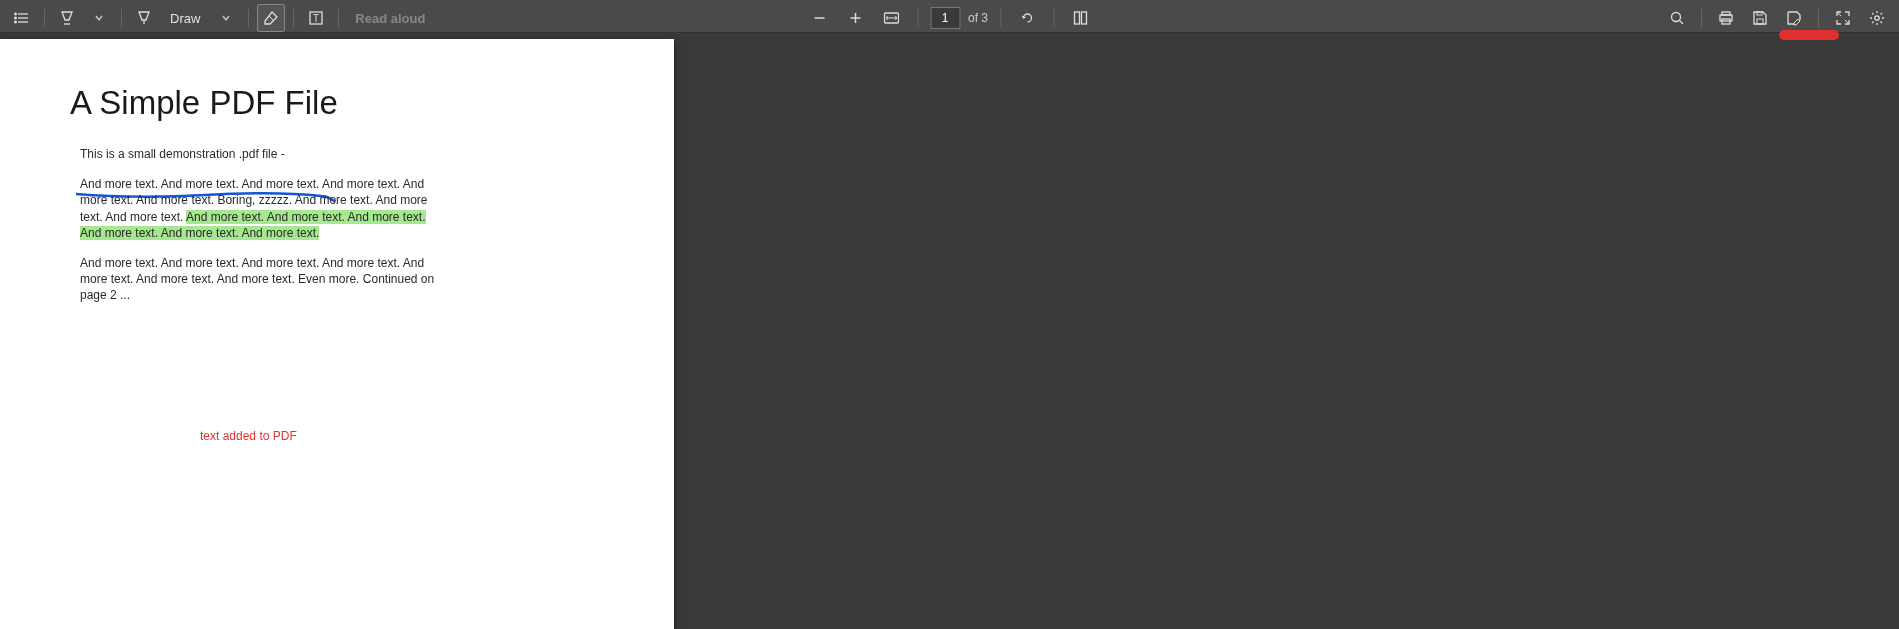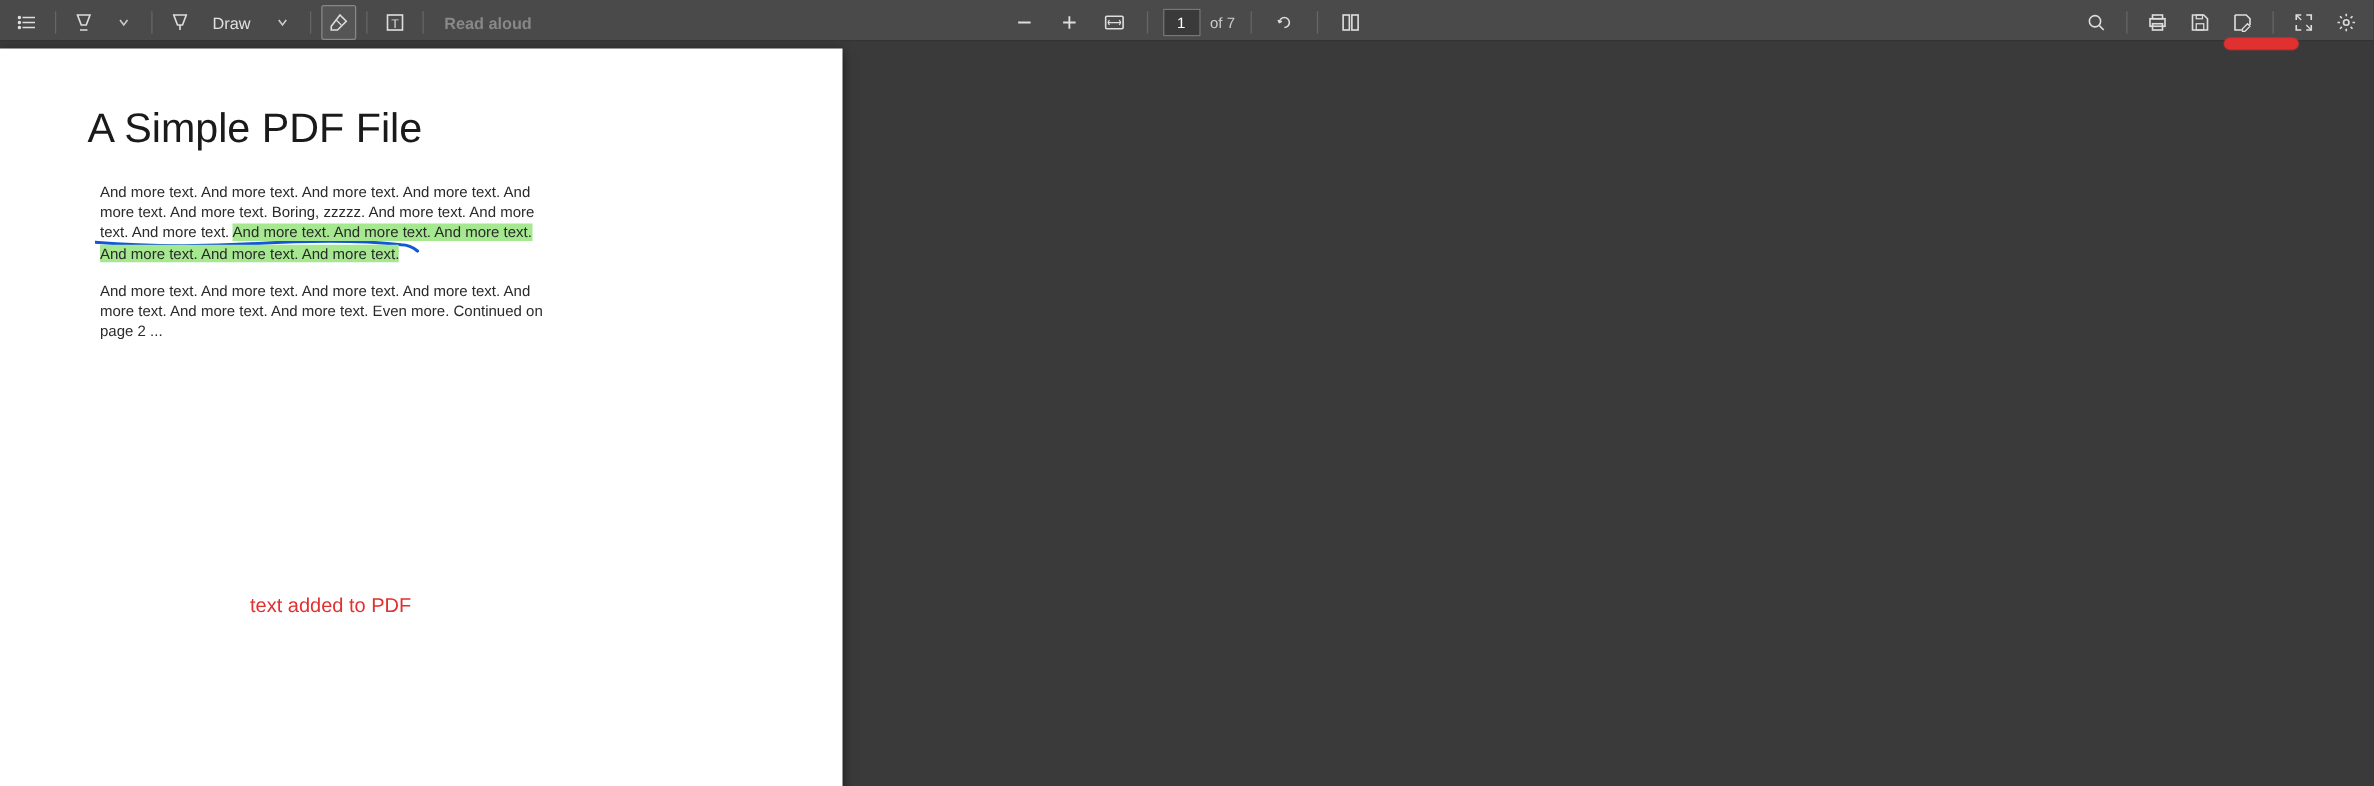--- a/index.html
+++ b/index.html
@@ -84,23 +84,22 @@
     left: 76px;
     top: 152px;
     pointer-events: none;
   }
   .hl { background: #a5e890; }
   .added-text {
     position: absolute;
     left: 200px;
     top: 390px;
     color: #e03030;
-    font-size: 16px;
+    font-size: 12px;
     font-family: Arial, sans-serif;
-    margin-top: 48px;
   }
   .red-mark {
     position: absolute;
     top: 30px;
     right: 60px;
     width: 60px;
     height: 10px;
     background: #e03030;
     border-radius: 5px;
     z-index: 50;
@@ -180,21 +179,21 @@
     </div>
     <div class="tb-btn">
       <svg width="16" height="12" viewBox="0 0 16 12">
           <rect x="1" y="1" width="14" height="10" fill="none" stroke="#ddd" stroke-width="1.3" rx="1"></rect>
           <line x1="3" y1="6" x2="13" y2="6" stroke="#ddd" stroke-width="1"></line>
           <path d="M4 4 L3 6 L4 8 M12 4 L13 6 L12 8" fill="none" stroke="#ddd" stroke-width="1"></path>
         </svg>
     </div>
     <div class="sep"></div>
     <input class="page-input" value="1" style="">
-    <span class="page-total">of 7</span>
+    <span class="page-total">of 3</span>
     <div class="sep"></div>
     <div class="tb-btn">
       <svg width="16" height="16" viewBox="0 0 16 16">
           <path d="M4 8 A4 4 0 1 1 8 12" fill="none" stroke="#ddd" stroke-width="1.3"></path>
           <path d="M3 6 L4 8 L6 7" fill="none" stroke="#ddd" stroke-width="1.3"></path>
         </svg>
     </div>
     <div class="sep"></div>
     <div class="tb-btn">
       <svg width="16" height="16" viewBox="0 0 16 16">
@@ -247,20 +246,21 @@
           <path d="M8 1 L8 3 M8 13 L8 15 M1 8 L3 8 M13 8 L15 8 M3 3 L4.5 4.5 M11.5 11.5 L13 13 M3 13 L4.5 11.5 M11.5 4.5 L13 3" stroke="#ddd" stroke-width="1.3"></path>
         </svg>
     </div>
   </div>
   <div class="red-mark"></div>
 </div>
 
 <div class="content-area">
   <div class="page">
     <h1 class="doc-title">A Simple PDF File</h1>
+    <p class="para">This is a small demonstration .pdf file -</p>
     <svg class="underline-stroke" width="260" height="15">
       <path d="M0 3 Q60 8 130 4 T 245 5 Q252 5 258 10" fill="none" stroke="#1357d8" stroke-width="2.5" stroke-linecap="round"></path>
     </svg>
     <p class="para">
       <span>And more text. And more text. And more text. And more text. And more text. And more text. Boring, zzzzz. And more text. And more text. And more text. </span><span class="hl">And more text. And more text. And more text. And more text. And more text. And more text.</span>
     </p>
     <p class="para">And more text. And more text. And more text. And more text. And more text. And more text. And more text. Even more. Continued on page 2 ...</p>
     <div class="added-text">text added to PDF</div>
   </div>
 </div>

